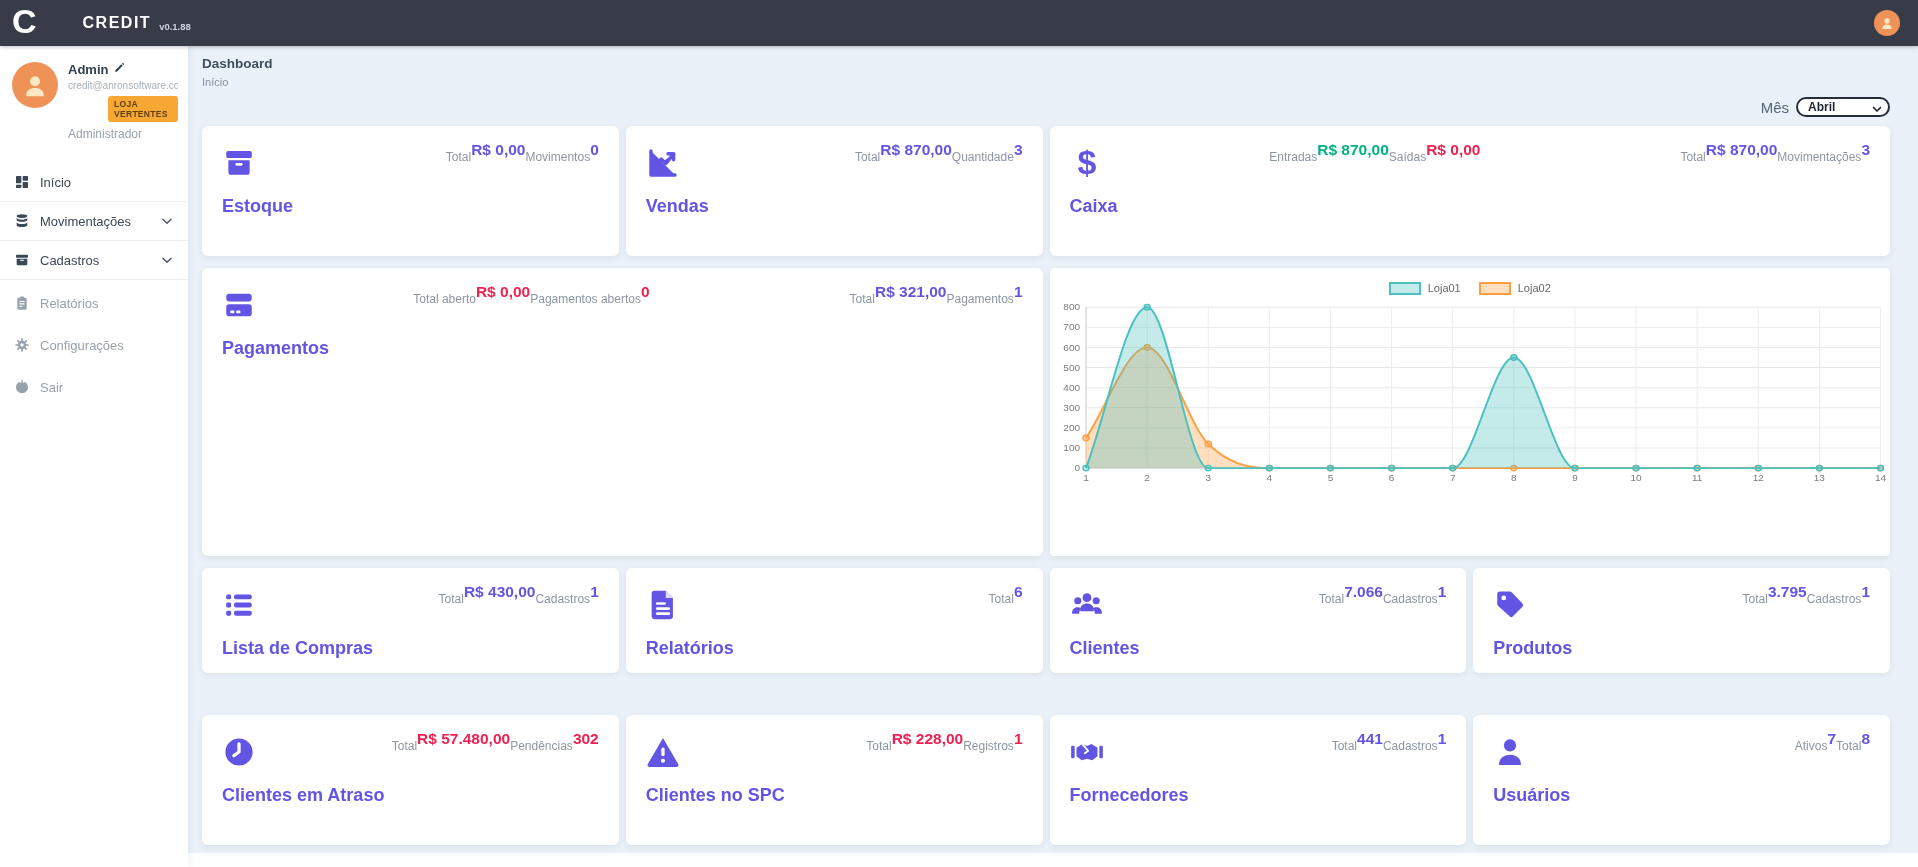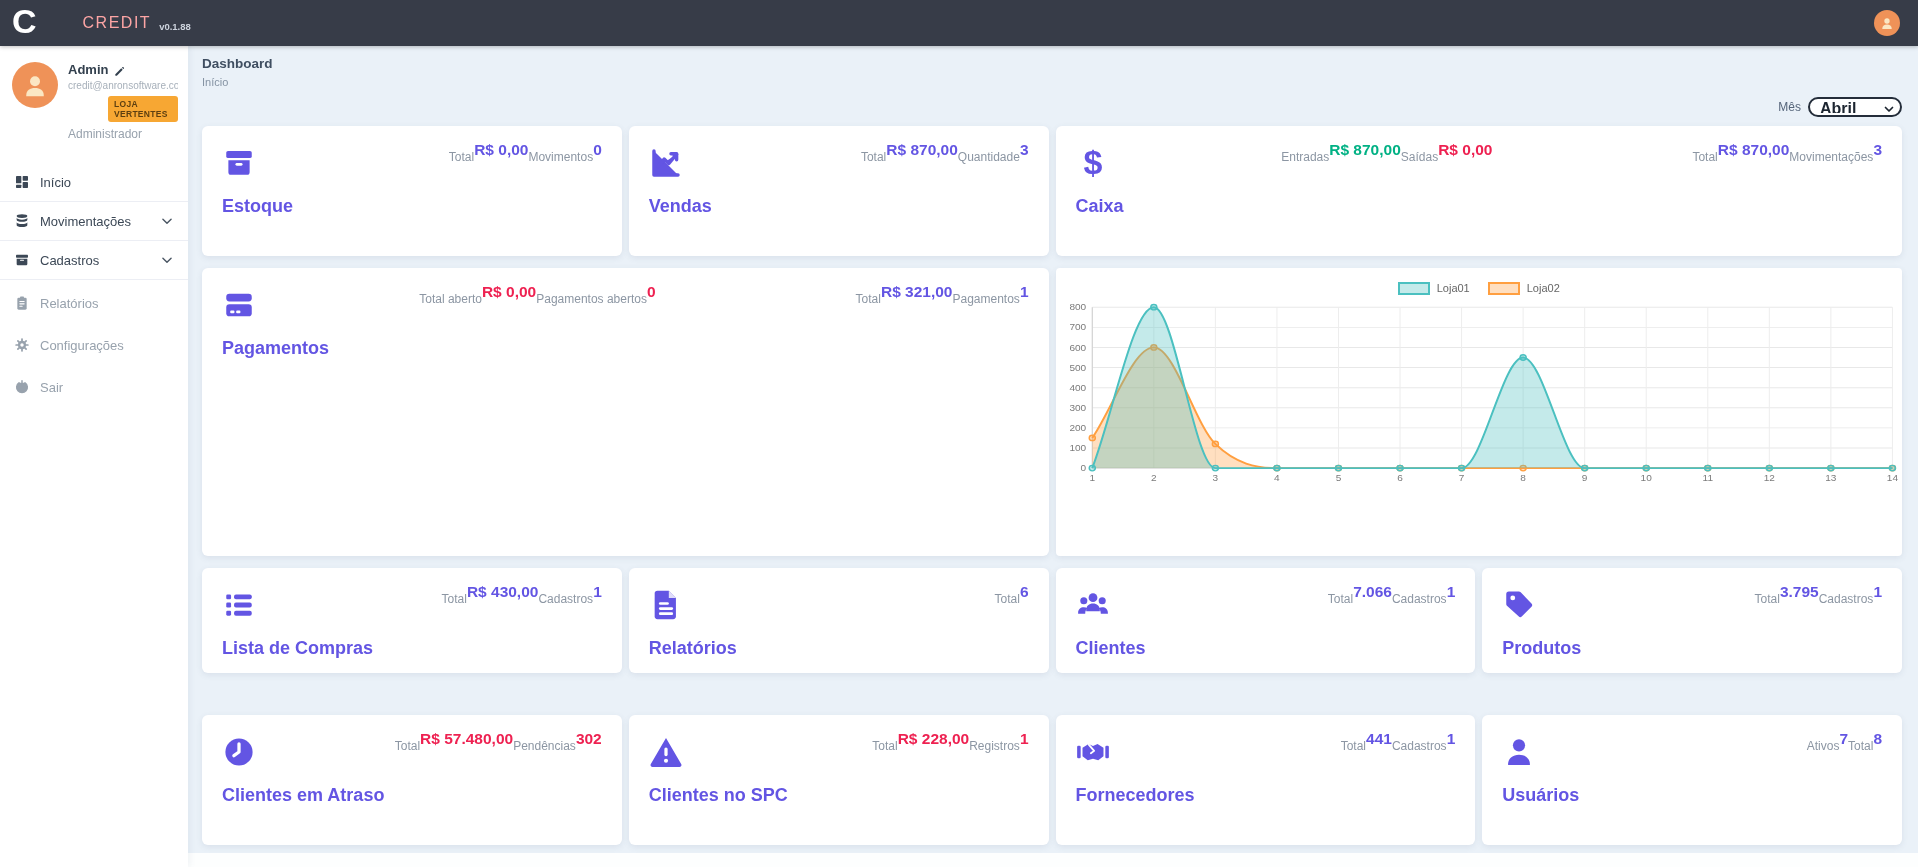--- a/index.html
+++ b/index.html
@@ -5,35 +5,35 @@
 <style>
   * { margin:0; padding:0; box-sizing:border-box; }
   html,body { width:1918px; height:867px; overflow:hidden;
     font-family:"Liberation Sans", sans-serif; background:#eaf1f8; }
 
   
   .topbar { position:absolute; left:0; top:0; width:1918px; height:46px;
     background:#373c48; display:flex; align-items:center; z-index:30;
     box-shadow:0 1px 4px rgba(0,0,0,.25); }
   .logo-letter { color:#fff; font-size:34px; font-weight:700; margin:0 14px 4px 12px; }
-  .brand { color:#fca5a5; font-size:16px; font-weight:400; letter-spacing:1.5px;padding-left:32px; }
+  .brand { color:#ffffff; font-size:16px; font-weight:700; letter-spacing:1.5px;padding-left:32px; }
   .version { color:#cdd3dd; font-size:9.5px; font-weight:700; margin-left:8px; margin-top:6px; }
   .topbar-avatar { margin-left:auto; margin-right:18px; width:26px; height:26px; border-radius:50%;
     background:#ef9258; display:flex; align-items:center; justify-content:center; cursor:pointer; }
   .topbar-avatar svg { width:16px; height:16px; fill:#fbe7c3; }
 
   
   .sidebar { position:absolute; left:0; top:46px; width:188px; height:821px;
     background:#ffffff; box-shadow:2px 0 6px rgba(90,110,140,.08); z-index:20; }
   .user-block { display:flex; padding:16px 10px 10px 12px; }
   .user-avatar { width:46px; height:46px; border-radius:50%; background:#ef9258; flex:none;
     display:flex; align-items:center; justify-content:center; }
   .user-avatar svg { width:30px; height:30px; fill:#fbe7c3; }
   .user-info { margin-left:10px; min-width:0; }
-  .user-name-row { display:flex; align-items:flex-end; gap:6px; }
+  .user-name-row { display:flex; align-items:flex-start; gap:6px; }
   .user-name { font-size:13px; font-weight:700; color:#33404e; }
   .edit-pencil { width:11px; height:11px; fill:#33404e; cursor:pointer; }
   .user-email { font-size:10px; color:#a7b0ba; margin-top:3px; white-space:nowrap;
     overflow:hidden; max-width:118px; }
   .store-badge { display:inline-block; margin-top:5px; background:#f7a733; color:#5d3f10;
     font-size:8.5px; font-weight:700; letter-spacing:.3px; padding:3px 6px; border-radius:3px;margin-left:40px; }
   .user-role { font-size:12px; color:#98a2ad; margin-top:5px; }
 
   .menu { list-style:none; margin-top:12px; }
   .menu-item { display:flex; align-items:center; gap:10px; padding:11px 14px; font-size:13px;
@@ -41,29 +41,29 @@
   .menu-item.dark { color:#3c4856; font-weight:500; border-bottom:1px solid #eceef4; }
   .menu-item.dark:first-child { border-top:none; }
   .menu-item.muted { color:#98a2ad; margin-top:4px; border:none; }
   .mi-icon { width:16px; height:16px; flex:none; display:flex; }
   .mi-icon svg { width:16px; height:16px; fill:currentColor; }
   .mi-chevron { margin-left:auto; width:14px; height:14px; display:flex; color:#4a5663; }
   .mi-chevron svg { width:14px; height:14px; }
 
   
   .main { position:absolute; left:188px; top:46px; width:1730px; height:649px;
-    padding:10px 16px 0 14px; }
+    padding:10px 28px 0 14px; }
   .page-title { font-size:13.5px; font-weight:700; color:#3f4e61; }
   .page-subtitle { font-size:11px; color:#8593a3; margin-top:5px; }
   .month-row { display:flex; justify-content:flex-end; align-items:center; gap:7px;
     margin-top:8px; margin-bottom:8px; height:22px; }
-  .month-label { font-size:12px; color:#55657a;margin-left:47px; }
+  .month-label { font-size:15px; color:#55657a;margin-left:47px; }
   .select-wrap { position:relative; }
   .select-wrap select { appearance:none; -webkit-appearance:none; border:2px solid #242d3a;
-    border-radius:10px; background:#fff; font-size:16px; font-weight:700; color:#1c2530;
+    border-radius:10px; background:#fff; font-size:12px; font-weight:700; color:#1c2530;
     padding:1px 26px 2px 10px; width:94px; height:20px; cursor:pointer;
     font-family:"Liberation Sans", sans-serif; }
   .select-chevron { position:absolute; right:7px; top:4px; width:12px; height:12px;
     pointer-events:none; color:#1c2530; }
   .select-chevron svg { width:12px; height:12px; }
 
   
   .grid { display:grid; grid-template-columns:repeat(4,1fr); grid-template-rows:130px 288px 135px 130px;
     column-gap:7px; row-gap:12px; }
   .card { background:#fff; border-radius:6px; box-shadow:0 2px 6px rgba(66,91,118,.10);

